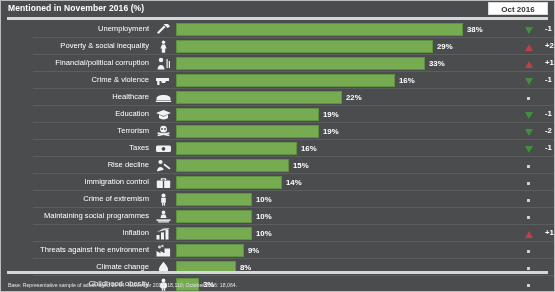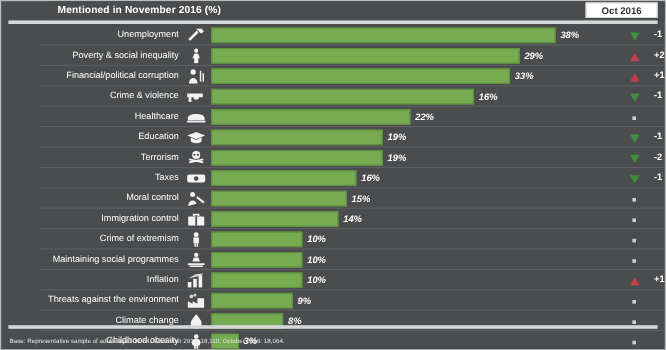--- a/index.html
+++ b/index.html
@@ -17,21 +17,20 @@
     box-sizing: border-box;
     background: #4a4c4e;
     border: 1px solid #b9bbbd;
     overflow: hidden;
   }
   
   .header-band {
     position: relative;
     height: 16px;
     background: #4a4c4e;
-    margin-left: 40px;
   }
   .header-title {
     position: absolute;
     left: 7px;
     top: 2px;
     font-size: 8.5px;
     font-weight: bold;
     color: #ffffff;
     letter-spacing: 0.1px;
     white-space: nowrap;
@@ -95,21 +94,20 @@
     justify-content: center;
     color: #f2f2f2;
   }
   .row-icon svg { display: block; }
   .bar-zone {
     position: absolute;
     left: 143px;
     right: 110px;
     top: 2px;
     height: 18px;
-    font-style: italic;
   }
   .bar {
     position: absolute;
     left: 0;
     top: 0;
     height: 13px;
     background: #76ab52;
     border: 1px solid #5f9140;
     box-sizing: border-box;
   }
@@ -322,21 +320,21 @@
         <div class="bar-zone">
           <div class="bar" style="width:121px"></div>
           <div class="bar-value" style="left:125px">16%</div>
         </div>
         <div class="trend">
           <div class="tri-down"></div>
         </div>
         <div class="delta">-1</div>
       </div>
       <div class="row">
-        <div class="row-label">Moral control</div>
+        <div class="row-label">Rise decline</div>
         <div class="row-icon">
           <svg width="17" height="13" viewBox="0 0 17 13" fill="#f2f2f2">
             <circle cx="5.5" cy="3" r="2.1"></circle>
             <path d="M2 12.6c0-2.7 1.5-4.5 3.5-4.5 1.5 0 2.7 1 3.2 2.6z"></path>
             <path d="M9.5 4.5 L15.5 9.2 L14.4 10.6 L8.5 6z"></path>
           </svg>
         </div>
         <div class="bar-zone">
           <div class="bar" style="width:113px"></div>
           <div class="bar-value" style="left:117px">15%</div>

